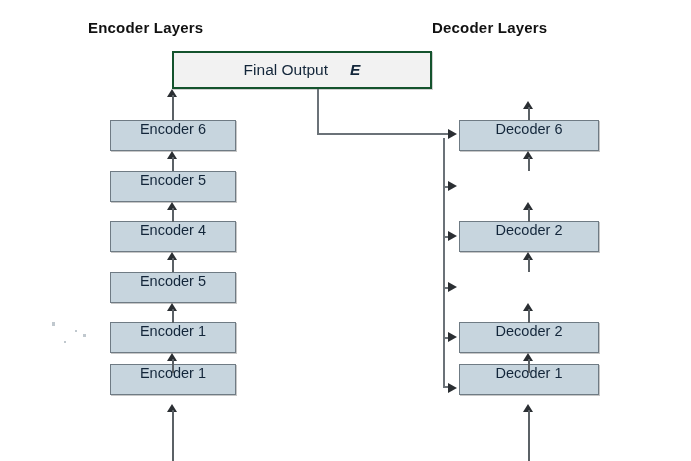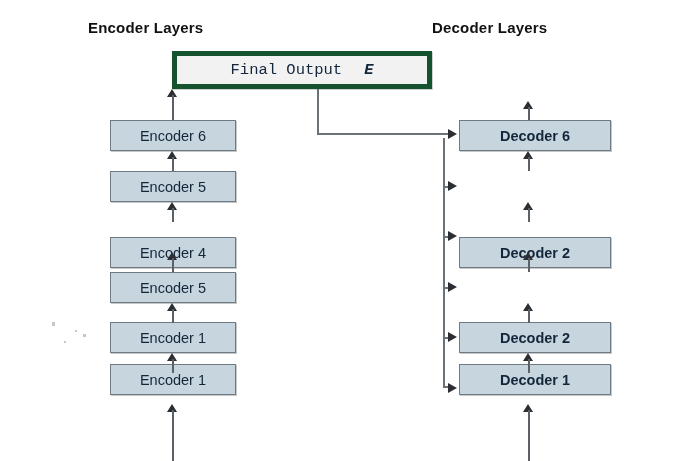--- a/index.html
+++ b/index.html
@@ -32,57 +32,55 @@
   
   .layer-box {
     position: absolute;
     box-sizing: border-box;
     width: 126px;
     height: 31px;
     background: #c7d5de;
     border: 1px solid #6f7b84;
     box-shadow: 1px 1px 0 rgba(0,0,0,0.22);
     display: flex;
-    align-items: center;
     justify-content: center;
     font-size: 14.5px;
     color: #13263a;
     white-space: nowrap;
   }
-  .layer-box.decoder { width: 152px; font-weight: bold; }
+  .layer-box.decoder { width: 140px; }
 
   .enc-col { left: 110px; }
   .dec-col { left: 459px; }
 
   .row0 { top: 120px; }
   .row1 { top: 171px; }
-  .row2 { top: 221px; margin-top: 16px; }
+  .row2 { top: 221px; }
   .row3 { top: 272px; }
   .row4 { top: 322px; }
   .row5 { top: 364px; }
 
   
   #final-output-box {
     position: absolute;
     box-sizing: border-box;
     left: 172px;
     top: 51px;
     width: 260px;
     height: 38px;
     background: #f2f2f2;
-    border: 5px solid #14532d;
+    border: 2px solid #14532d;
     box-shadow: 1px 1px 0 rgba(0,0,0,0.18);
     display: flex;
     align-items: center;
     justify-content: center;
     font-size: 15.5px;
     color: #13263a;
     white-space: nowrap;
     gap: 22px;
-    font-family: Liberation Mono, monospace;
   }
   #final-output-box .em {
     font-weight: bold;
     font-style: italic;
   }
 
   
   .v-arrow {
     position: absolute;
     width: 11px;

